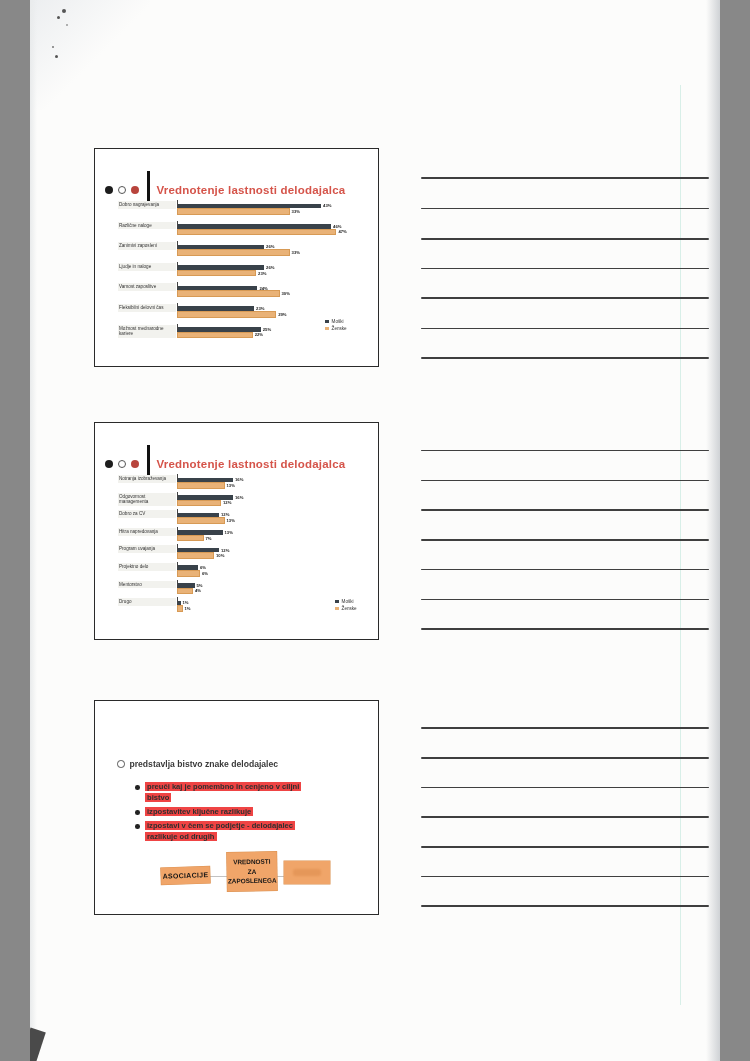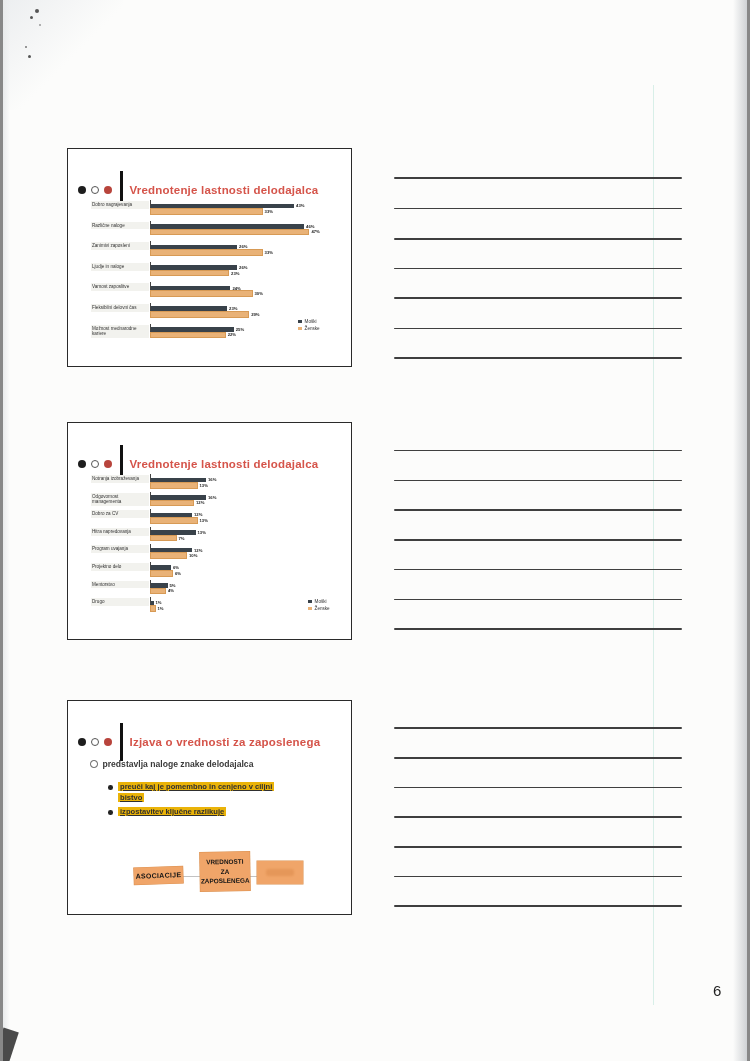--- a/index.html
+++ b/index.html
@@ -1,16 +1,16 @@
 <!DOCTYPE html>
 <html><head>
 <meta charset="utf-8">
 <style>
   html,body{margin:0;padding:0;background:#888;}
-  .page{position:relative;width:744px;height:1061px;margin:0 auto;overflow:hidden;
+  .page{position:relative;width:690px;height:1061px;margin:0 auto;overflow:hidden;
     background:#fcfcfb;font-family:"Liberation Sans",sans-serif;color:#222;}
   
   .edge-right{position:absolute;right:0;top:0;width:14px;height:100%;
     background:linear-gradient(to right,rgba(190,193,196,0),#cfd2d5);}
   .edge-left{position:absolute;left:0;top:0;width:7px;height:100%;
     background:linear-gradient(to right,#e9ebec,rgba(233,235,236,0));}
   .corner-top{position:absolute;left:0;top:0;width:120px;height:110px;
     background:linear-gradient(135deg,#eceef0 0%,rgba(236,238,240,0) 55%);}
   .teal-line{position:absolute;left:650px;top:85px;width:1px;height:920px;background:#d8efe8;}
   .corner-bottom{position:absolute;left:-6px;bottom:-8px;width:16px;height:40px;
@@ -49,21 +49,21 @@
   .lg-sq.female{background:#e9b277;}
   
   .b1{position:absolute;left:22px;top:58px;font-size:8.6px;font-weight:bold;color:#3a3a3a;
     display:flex;align-items:center;}
   .ocirc{width:5.5px;height:5.5px;border:1.3px solid #555;border-radius:50%;margin-right:5px;flex:0 0 auto;}
   .subs{position:absolute;left:40px;top:80px;margin:0;padding:0;list-style:none;width:230px;}
   .subs li{position:relative;margin-bottom:3px;font-size:7.6px;font-weight:bold;color:#2f2f2f;
     padding-left:10px;line-height:1.45;}
   .subs li::before{content:"";position:absolute;left:0;top:4px;width:4.6px;height:4.6px;
     border-radius:50%;background:#222;}
-  .hl{background:#eab308;padding:0 2px;box-decoration-break:clone;text-decoration:underline;-webkit-box-decoration-break:clone;}
+  .hl{background:#ef4444;padding:0 2px;box-decoration-break:clone;-webkit-box-decoration-break:clone;}
   .diagram{position:absolute;left:0;top:0;width:100%;height:100%;}
   .connector{position:absolute;left:66px;top:175px;width:168px;height:1px;background:#c2c2c2;}
   .obox{position:absolute;background:#f0a569;box-shadow:0 0 0 .5px #d98f4e;
     display:flex;align-items:center;justify-content:center;text-align:center;
     font-weight:bold;color:#161616;}
   .obox.b1x{left:66px;top:166px;width:49px;height:17px;font-size:7px;transform:rotate(-2deg);letter-spacing:.3px;}
   .obox.b2x{left:132px;top:151px;width:50px;height:39px;font-size:6.4px;line-height:1.5;
     white-space:pre-line;transform:rotate(-1deg);}
   .obox.b3x{left:189px;top:160px;width:46px;height:23px;}
   .smudge{width:62%;height:7px;background:#dd8c4c;opacity:.55;filter:blur(1px);border-radius:2px;}
@@ -318,34 +318,28 @@
         <span>Moški</span>
       </div>
       <div class="lg-row">
         <span class="lg-sq female"></span>
         <span>Ženske</span>
       </div>
     </div>
   </section>
 
   <section class="slide s3">
-    <div class="shead">
-      <span class="dot black"></span>
-      <span class="dot open"></span>
-      <span class="dot red"></span>
-      <span class="vbar"></span>
-      <h1>Izjava o vrednosti za zaposlenega</h1>
-    </div>
     <div class="b1">
       <span class="ocirc"></span>
-      <span>predstavlja naloge znake delodajalca</span>
+      <span>predstavlja bistvo znake delodajalec</span>
     </div>
     <ul class="subs" id="subs">
         <li><span class="hl">preuči kaj je pomembno in cenjeno v ciljni</span><br><span class="hl">bistvo</span></li>
         <li><span class="hl">izpostavitev ključne razlikuje</span></li>
+        <li><span class="hl">izpostavi v čem se podjetje - delodajalec</span><br><span class="hl">razlikuje od drugih</span></li>
       </ul>
     <div class="diagram">
       <div class="connector"></div>
       <div class="obox b1x">ASOCIACIJE</div>
       <div class="obox b2x">VREDNOSTI
 ZA
 ZAPOSLENEGA</div>
       <div class="obox b3x">
           <span class="smudge"></span>
         </div>

